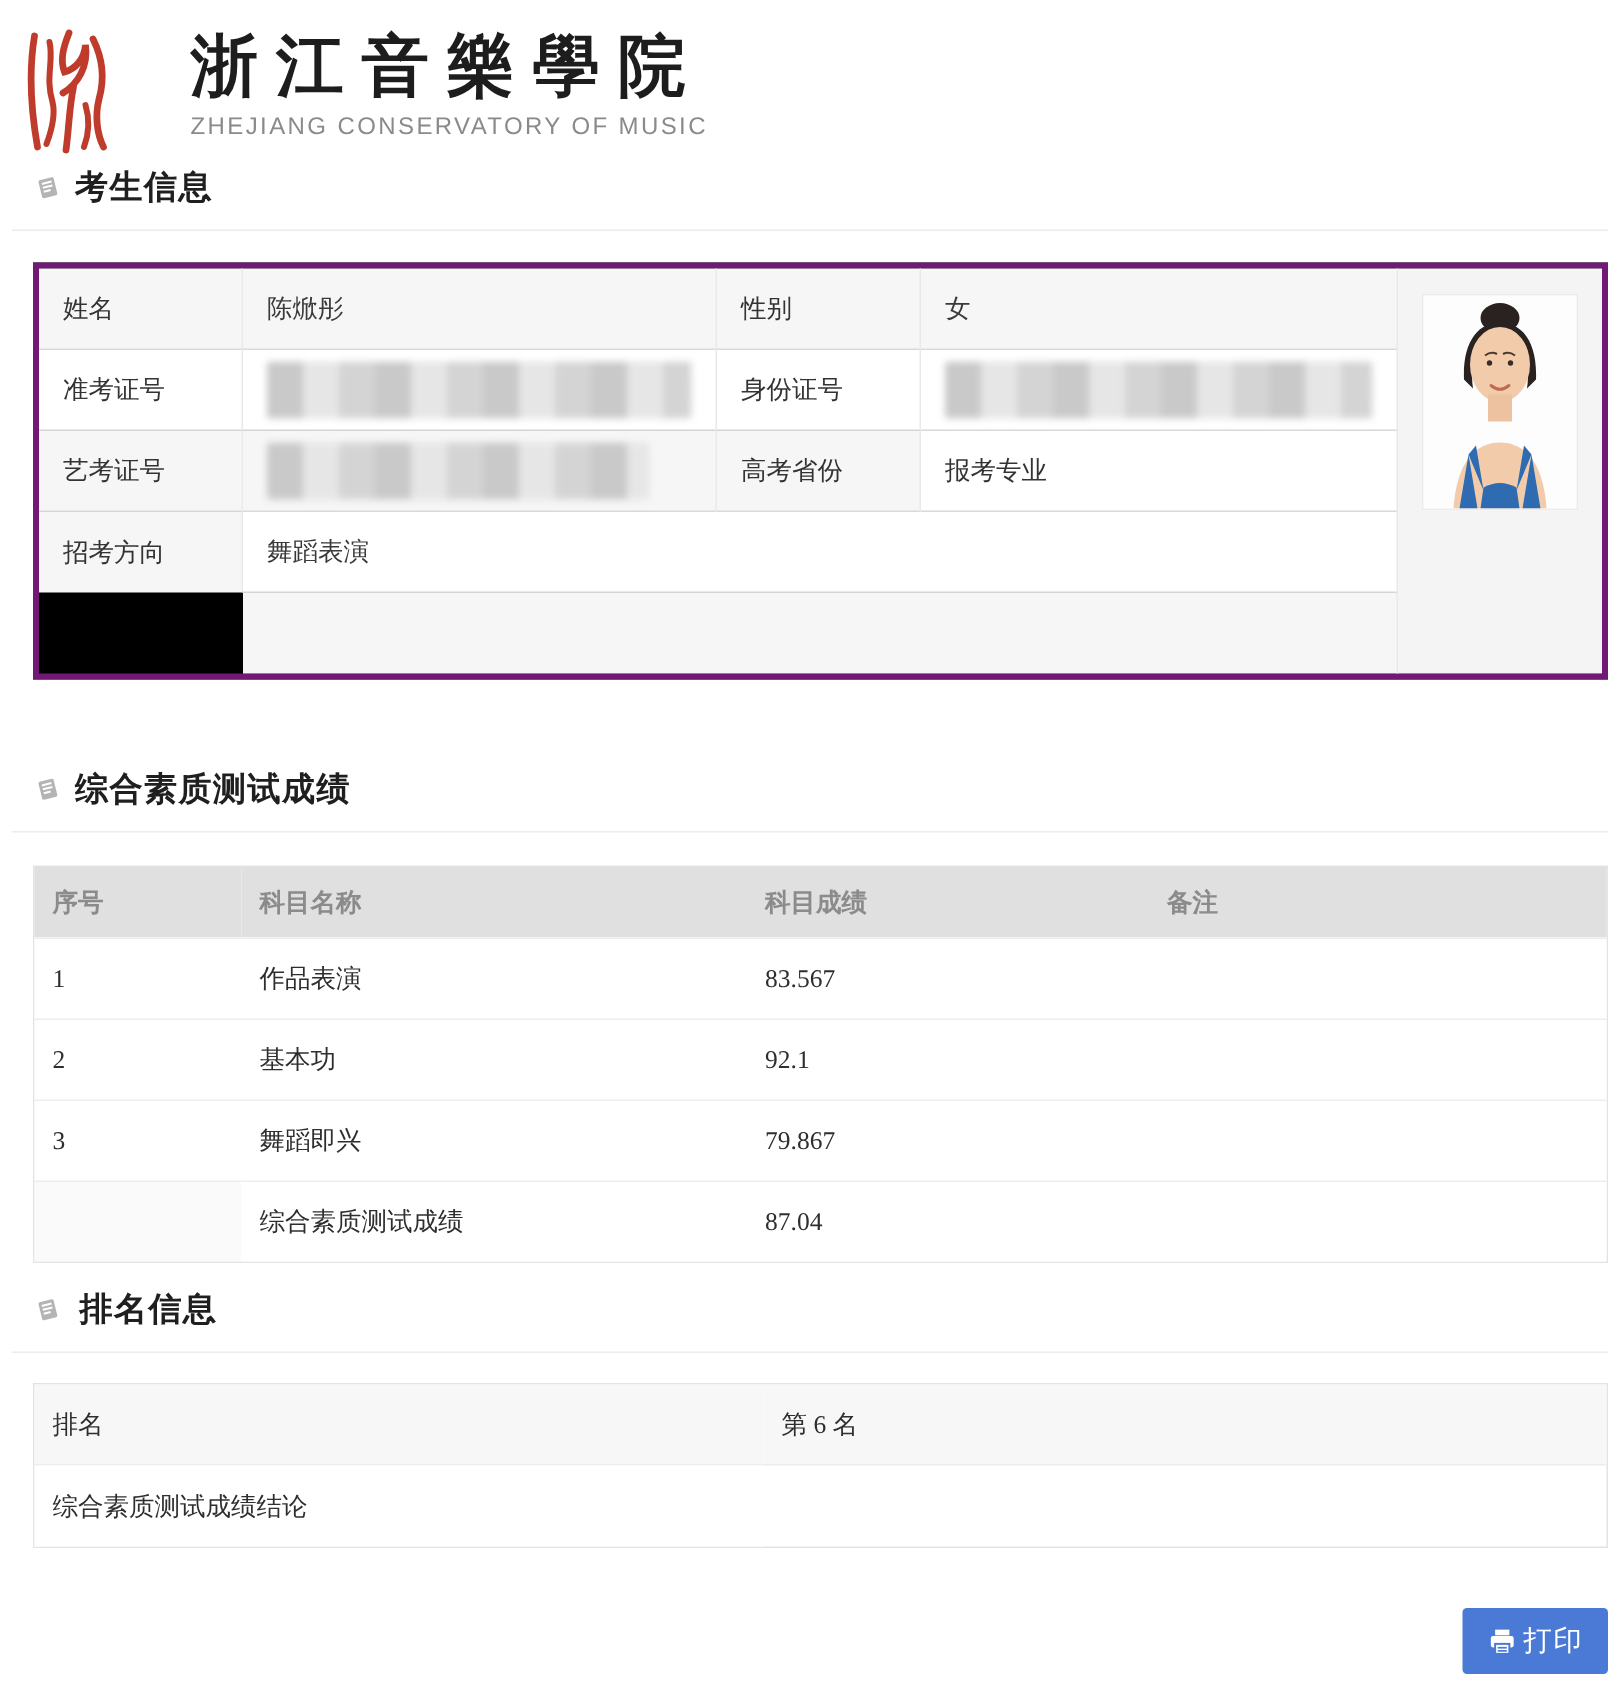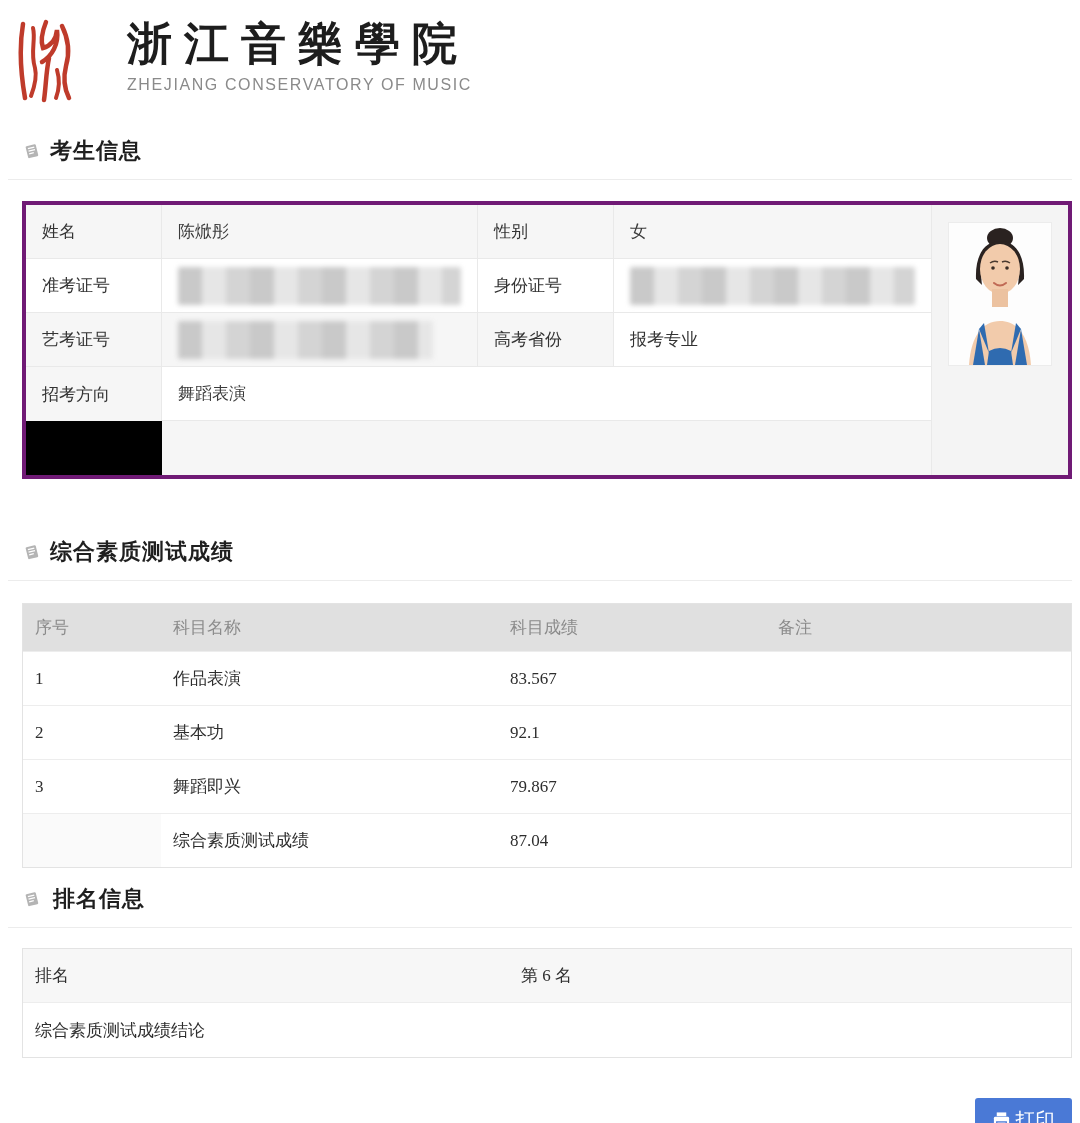--- a/index.html
+++ b/index.html
@@ -24,21 +24,21 @@
     font-size:16px; color:#8a8a8a; letter-spacing:1.6px; margin-top:6px;
     font-family:Liberation Sans, sans-serif;
   }
 
   
   .section-head { display:flex; align-items:center; gap:9px; padding-left:24px; }
   .section-head .s-icon { width:17px; height:17px; flex:none; opacity:.75; }
   .section-title { font-size:22px; font-weight:600; color:#1f1f1f; letter-spacing:1px; }
   .section-rule { border:none; border-top:1px solid #ececec; margin:13px 8px 0 8px; }
 
-  .mt-cand  { margin-top:26px; }
+  .mt-cand  { }
   .mt-score { margin-top:58px; }
   .mt-rank  { margin-top:16px;gap:12px; }
 
   
   .info-table {
     margin:21px 8px 0 22px; width:1050px;
     display:grid;
     grid-template-columns:136px 316px 136px 318px 1fr;
     border:4px solid #701a75; background:#000000;
   }
@@ -73,21 +73,21 @@
   .mosaic.w3 { width:255px; }
 
   
   .score-table {
     margin:22px 8px 0 22px; width:1050px;
     display:grid; grid-template-columns:138px 337px 268px 1fr;
     border:1px solid #e3e3e3;
   }
   .sh {
     background:#e0e0e0; color:#8b8b8b; font-size:17px;
-    height:47px; display:flex; align-items:center; padding:0 12px;
+    height:47px; display:flex; align-items:center; padding:0 12px;font-weight:bold;
   }
   .sc {
     height:54px; display:flex; align-items:center; padding:0 12px;
     font-size:17px; color:#2e2e2e; border-top:1px solid #ededed; background:#fff;
   }
   .sc.num, .serif { font-family:"Liberation Serif","DejaVu Serif",serif; }
   .sc.shaded { background:#fafafa; }
 
   
   .rank-table {

